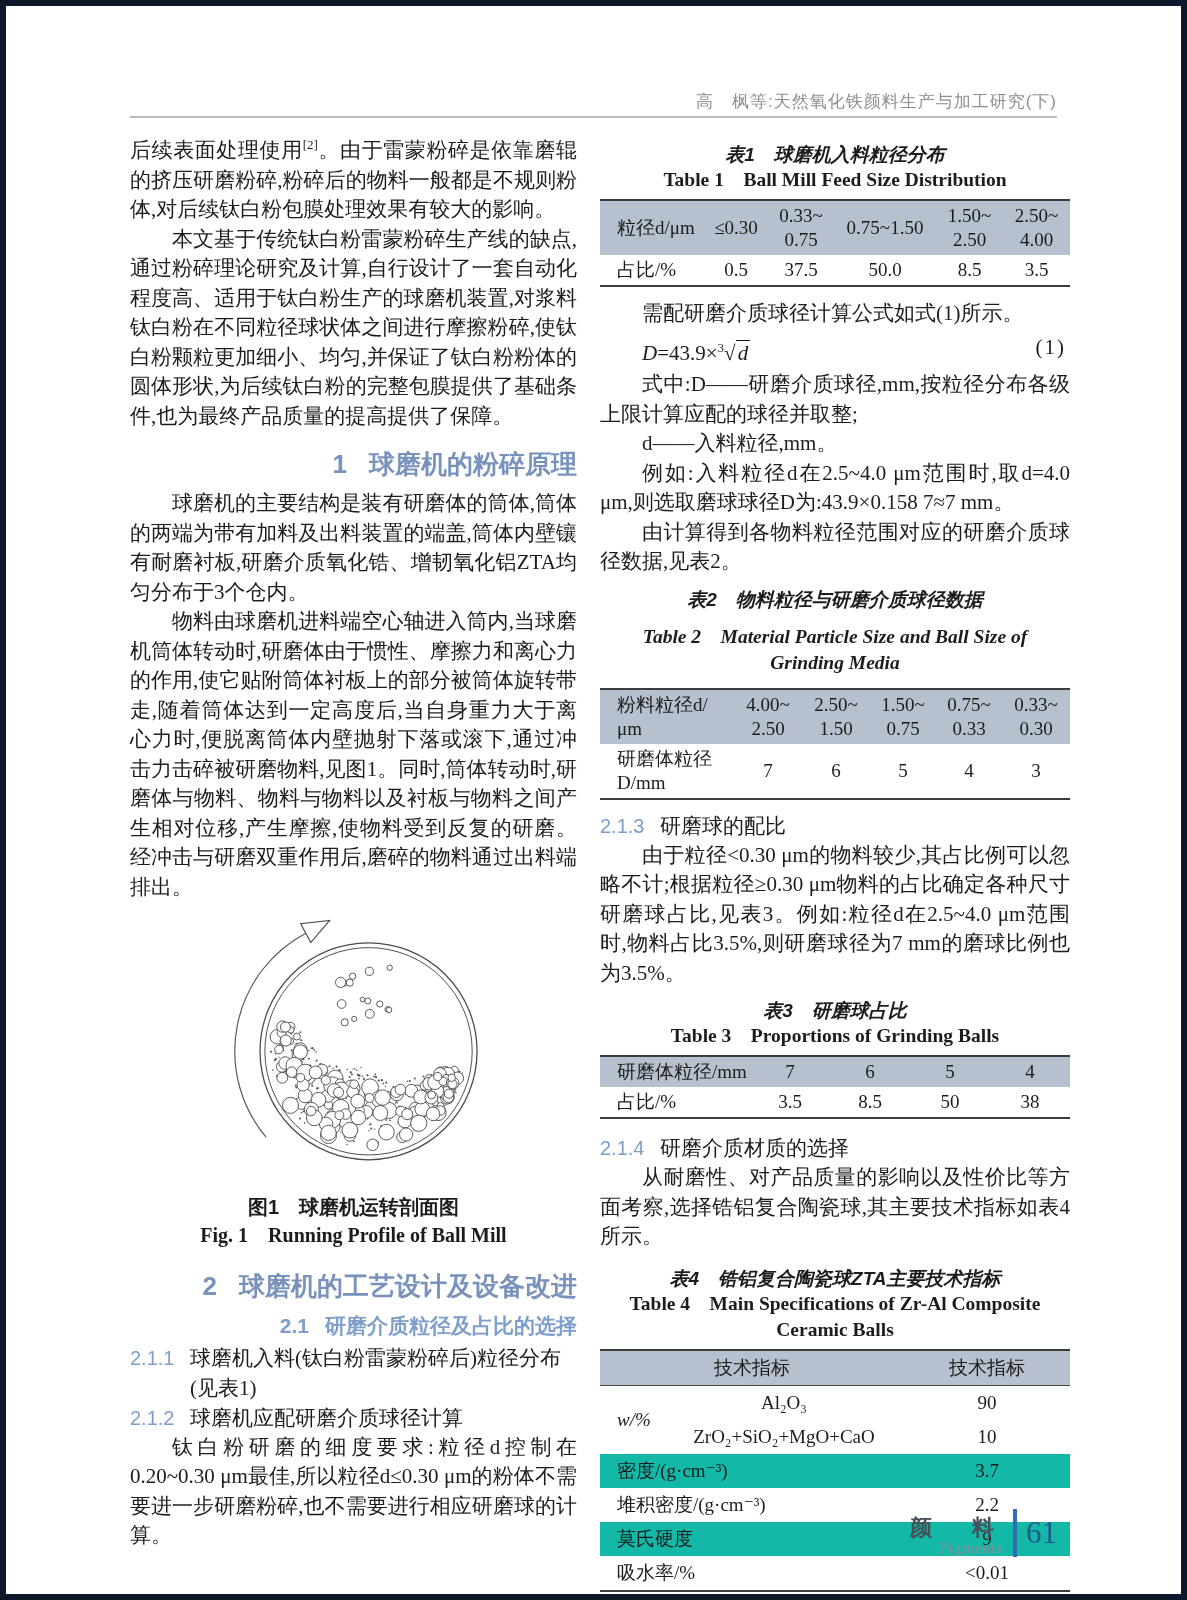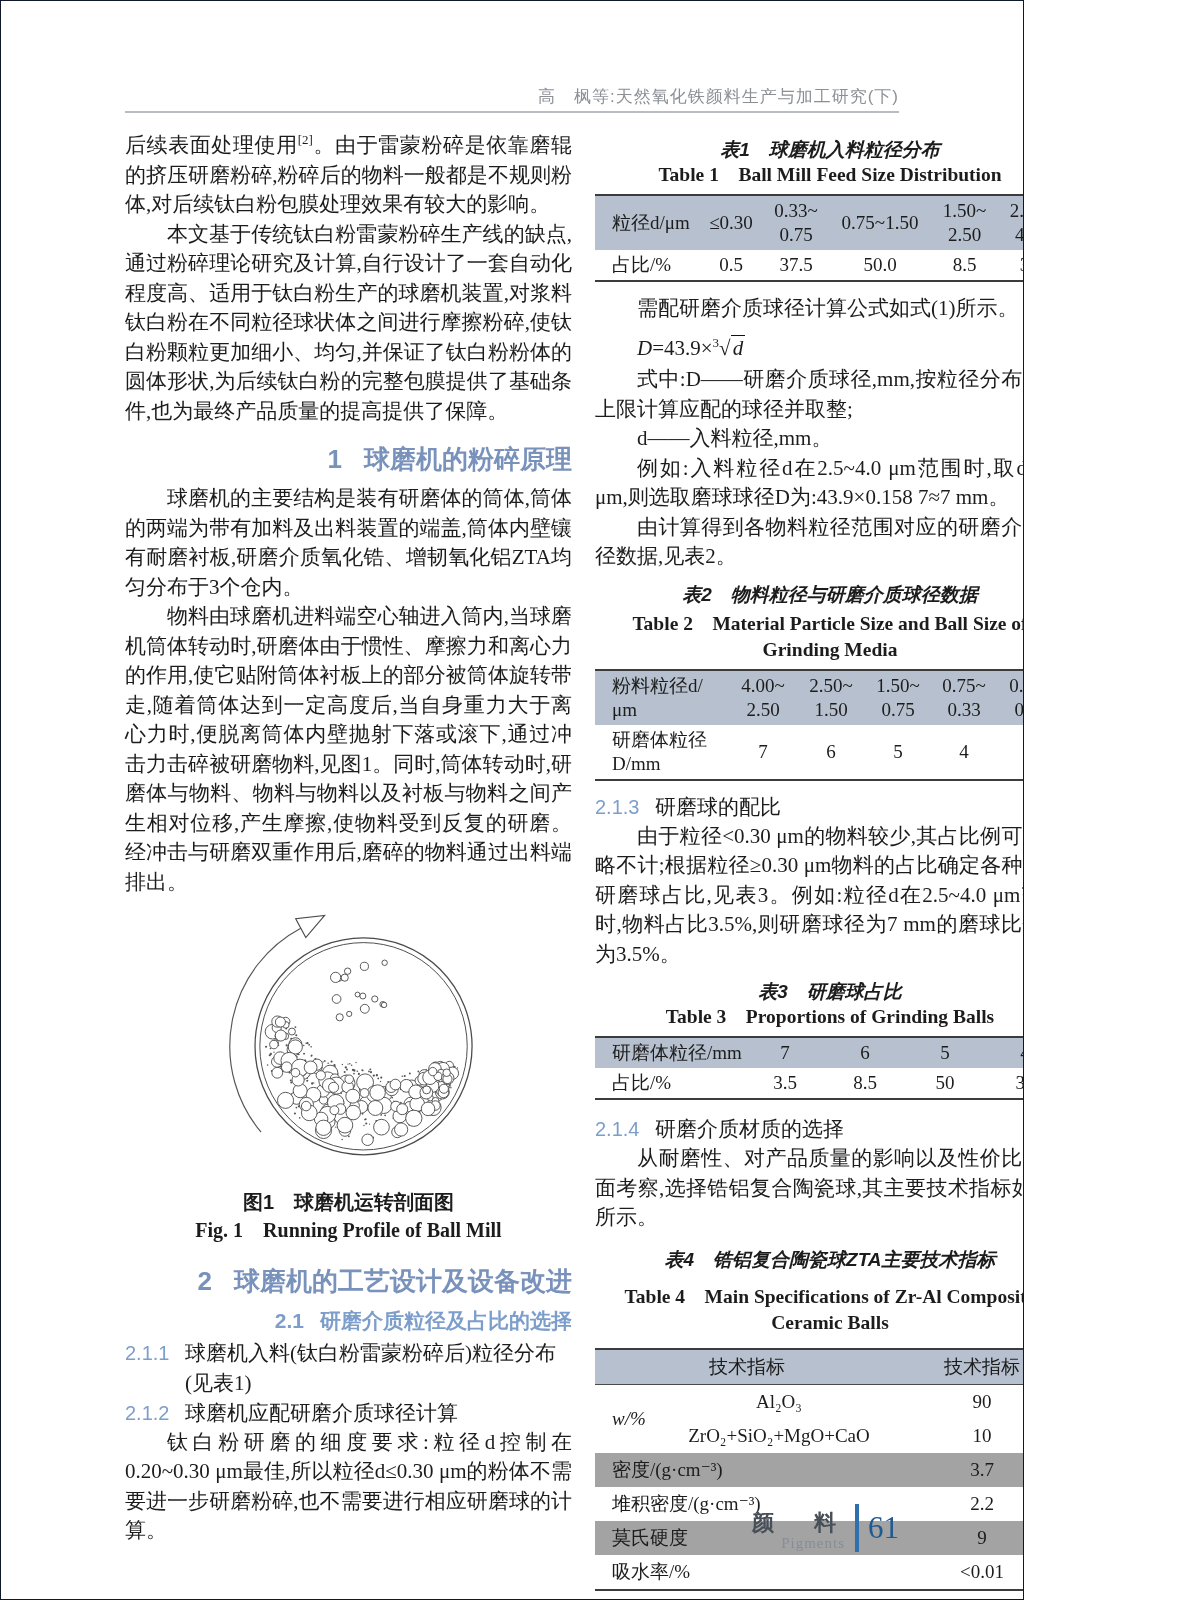--- a/index.html
+++ b/index.html
@@ -1,18 +1,18 @@
 <!DOCTYPE html>
 <html><head>
 <meta charset="utf-8">
 <style>
   html,body{margin:0;padding:0;background:#ffffff;}
-  .page{position:relative;width:1024px;height:1600px;background:#fff;
+  .page{position:relative;width:1187px;height:1600px;background:#fff;
         font-family:"Liberation Serif","DejaVu Serif",serif;color:#1c1c1c;
-        overflow:hidden;border:1px solid #0f172a;box-sizing:border-box;}
+        overflow:hidden;border:6px solid #0f172a;box-sizing:border-box;}
   
   .runhead{position:absolute;top:84px;right:124px;font-family:"Liberation Sans","DejaVu Sans",sans-serif;
            font-size:17px;color:#8b9095;letter-spacing:1px;}
   .headrule{position:absolute;left:124px;right:124px;top:110px;border-top:2px solid #b9bdc2;}
   
   .col{position:absolute;top:124px;font-size:21px;line-height:29.5px;text-align:justify;}
   .col-left{left:124px;width:447px;}
   .col-right{left:594px;width:470px;}
   p{margin:0;text-indent:2em;}
   p.noindent{text-indent:0;}
@@ -34,21 +34,21 @@
   
   .tcap-zh{font-family:"Liberation Sans","DejaVu Sans",sans-serif;font-weight:700;font-size:19px;line-height:25px;text-align:center;margin-top:10px;font-style:italic;}
   .tcap-en{font-weight:700;font-size:19.5px;line-height:26px;text-align:center;}
   table.dt{border-collapse:collapse;width:470px;margin-top:6px;font-size:19px;
            border-top:2px solid #3c3c3c;border-bottom:2px solid #3c3c3c;}
   table.dt td{padding:3px 2px;text-align:center;line-height:24px;}
   table.dt tr.hd td{background:#b6c0ce;}
   table.dt td.lbl{text-align:left;padding-left:17px;}
   table.t4 tr.hd td{border-bottom:1.5px solid #4a4a4a;}
   table.t4 td{line-height:26px;padding:4px 2px;}
-  tr.stripe td{background:#a3a3a3;}
+  tr.stripe td{background:#14b8a6;}
   .ital{font-style:italic;}
   
   .formula{display:flex;justify-content:space-between;margin:4px 0 2px 0;text-indent:0;}
   .formula .expr{padding-left:42px;}
   .formula sup{font-size:13px;}
   .radicand{border-top:1.4px solid #111;padding:0 2px;}
   .fnum{padding-right:4px;letter-spacing:2px;}
   
   .footer{position:absolute;top:1502px;right:124px;display:flex;align-items:center;}
   .f-zh-block{text-align:right;margin-right:10px;margin-top:8px;}
@@ -524,21 +524,21 @@
       <span class="expr"><span class="ital">D</span><span>=43.9×</span><sup>3</sup><span>√</span><span class="radicand ital">d</span></span>
       <span class="fnum">(1)</span>
     </div>
 
     <p>式中:D——研磨介质球径,mm,按粒径分布各级上限计算应配的球径并取整;</p>
     <p>d——入料粒径,mm。</p>
     <p>例如:入料粒径d在2.5~4.0 μm范围时,取d=4.0 μm,则选取磨球球径D为:43.9×0.158 7≈7 mm。</p>
     <p>由计算得到各物料粒径范围对应的研磨介质球径数据,见表2。</p>
 
     <div class="tcap-zh">表2　物料粒径与研磨介质球径数据</div>
-    <div class="tcap-en" style="width:440px;margin:4px auto;">Table 2　Material Particle Size and Ball Size of Grinding Media</div>
+    <div class="tcap-en" style="width:440px;margin:12px auto;font-style:italic;">Table 2　Material Particle Size and Ball Size of Grinding Media</div>
     <table class="dt">
       <colgroup>
           <col style="width:134px">
           <col style="width:68px">
           <col style="width:68px">
           <col style="width:66px">
           <col style="width:66px">
           <col style="width:68px">
         </colgroup>
       <tbody>
@@ -595,21 +595,21 @@
     </tbody>
       </table>
 
     <div class="h3" style="margin-top:14px;">
         <span class="num">2.1.4</span>
         <span class="ttl">研磨介质材质的选择</span>
       </div>
     <p>从耐磨性、对产品质量的影响以及性价比等方面考察,选择锆铝复合陶瓷球,其主要技术指标如表4所示。</p>
 
     <div class="tcap-zh" style="margin-top:14px;">表4　锆铝复合陶瓷球ZTA主要技术指标</div>
-    <div class="tcap-en" style="width:450px;margin:12px auto;">Table 4　Main Specifications of Zr-Al Composite Ceramic Balls</div>
+    <div class="tcap-en" style="width:450px;margin:0 auto;">Table 4　Main Specifications of Zr-Al Composite Ceramic Balls</div>
     <table class="dt t4">
       <colgroup>
           <col style="width:64px">
           <col style="width:240px">
           <col style="width:166px">
         </colgroup>
       <tbody>
           <tr class="hd">
         <td colspan="2">技术指标</td>
         <td>技术指标</td>

